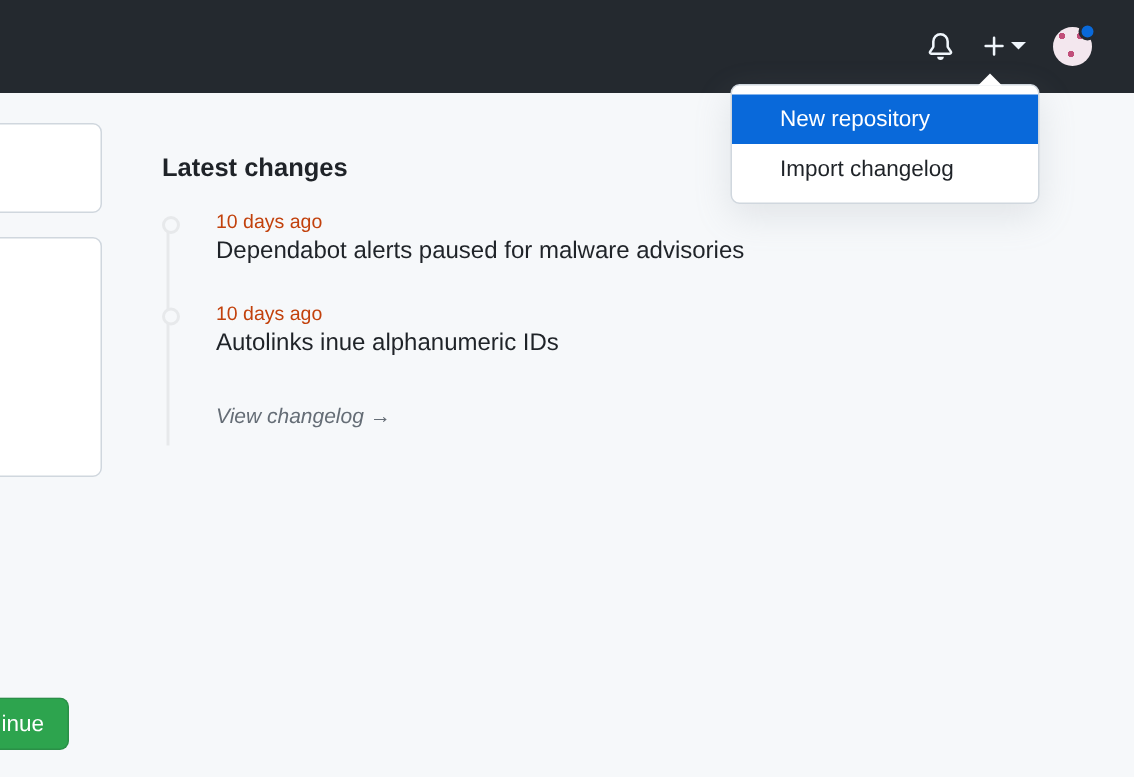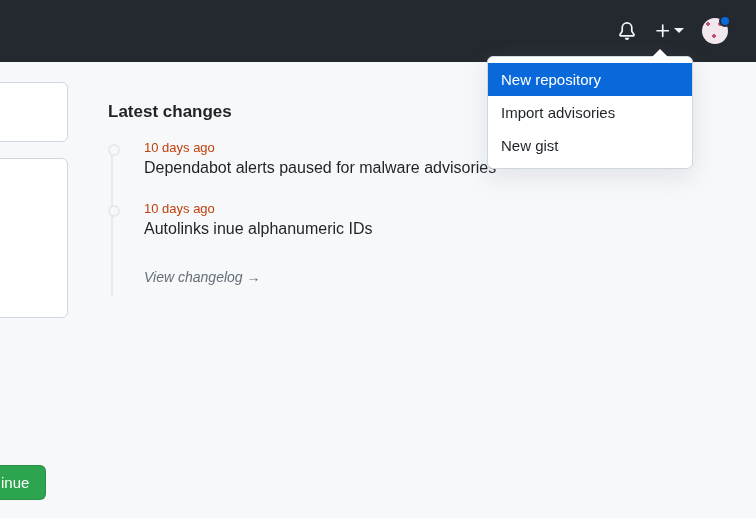--- a/index.html
+++ b/index.html
@@ -61,21 +61,21 @@
     .dropdown::before {
       content: "";
       position: absolute;
       top: -8px;
       left: 164px;
       border-left: 8px solid transparent;
       border-right: 8px solid transparent;
       border-bottom: 8px solid #fff;
     }
     .dropdown .item {
-      padding: 8px 13px;
+      padding: 8px 32px;
       font-size: 15px;
       color: #1f2328;
       cursor: pointer;
     }
     .dropdown .item.selected {
       background: #0969da;
       color: #fff;
     }
     .main {
       position: absolute;
@@ -193,22 +193,21 @@
         <path d="M0 0l5 5 5-5z"></path>
       </svg>
   </span>
   <span class="avatar">
     <span class="status-dot"></span>
   </span>
 </div>
 
 <div class="dropdown">
   <div class="item selected">New repository</div>
-  <div class="item">Import advisories</div>
-  <div class="item">New gist</div>
+  <div class="item">Import changelog</div>
 </div>
 
 <div class="main">
   <div class="left-edge2"></div>
   <div class="left-edge"></div>
   <button class="continue-btn">inue</button>
 
   <div class="section">
     <h2>Latest changes</h2>
     <div class="timeline">

